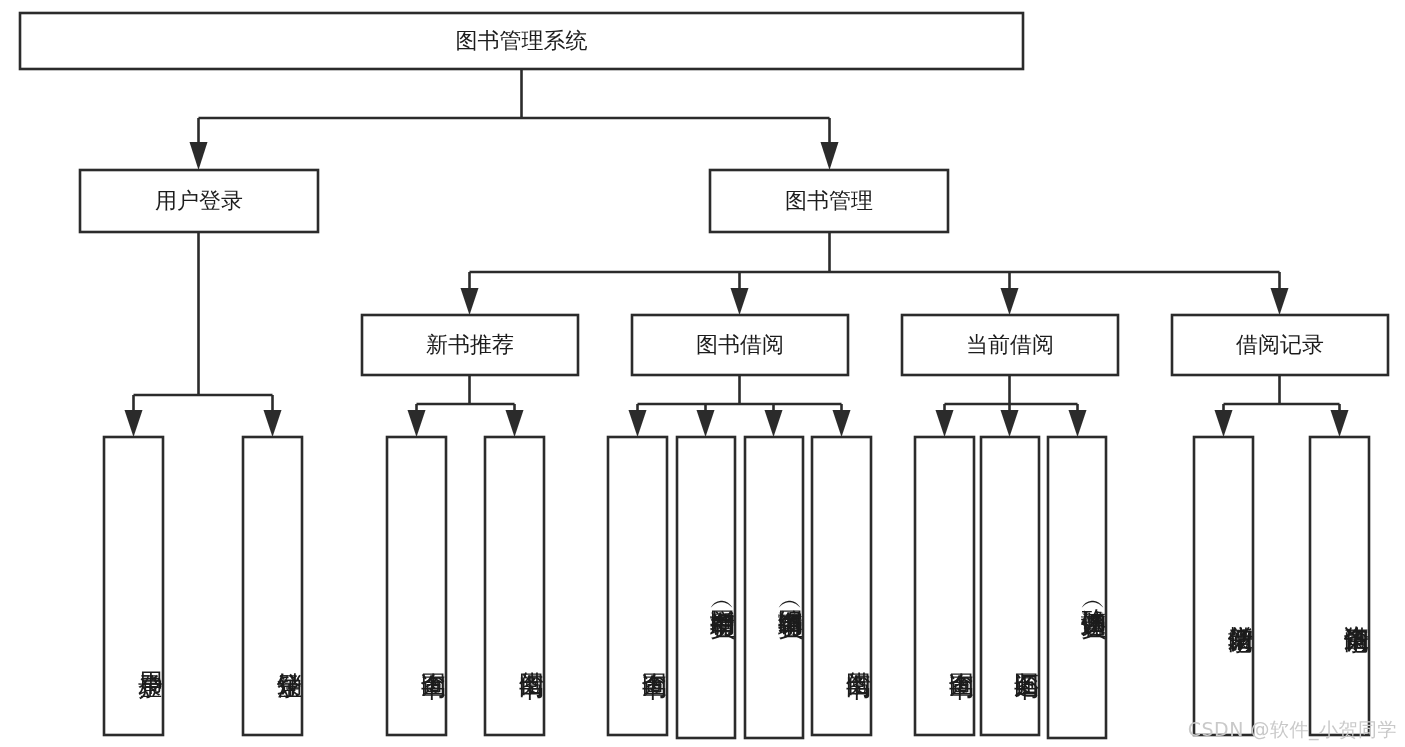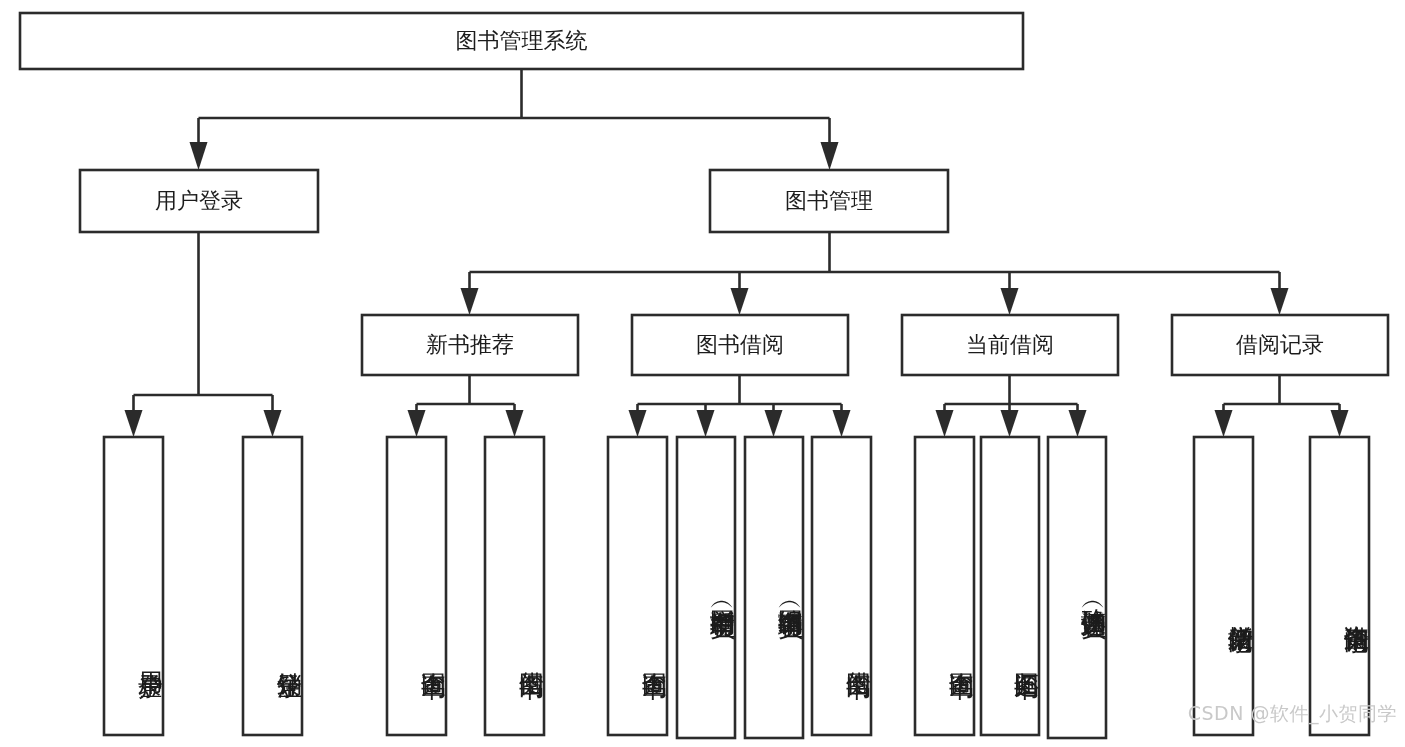--- a/index.html
+++ b/index.html
@@ -61,21 +61,21 @@
     display: flex;
     align-items: flex-start;
     justify-content: center;
     white-space: nowrap;
     pointer-events: none;
     user-select: none;
   }
   .watermark {
     position: absolute;
     right: 8px;
-    bottom: 20px;
+    bottom: 4px;
     font-family: "DejaVu Sans", "Liberation Sans", sans-serif;
     font-size: 19px;
     color: #c9c9c9;
     letter-spacing: 0.5px;
     white-space: nowrap;
     margin-left: 31px;
   }
 </style>
 </head>
 <body>

